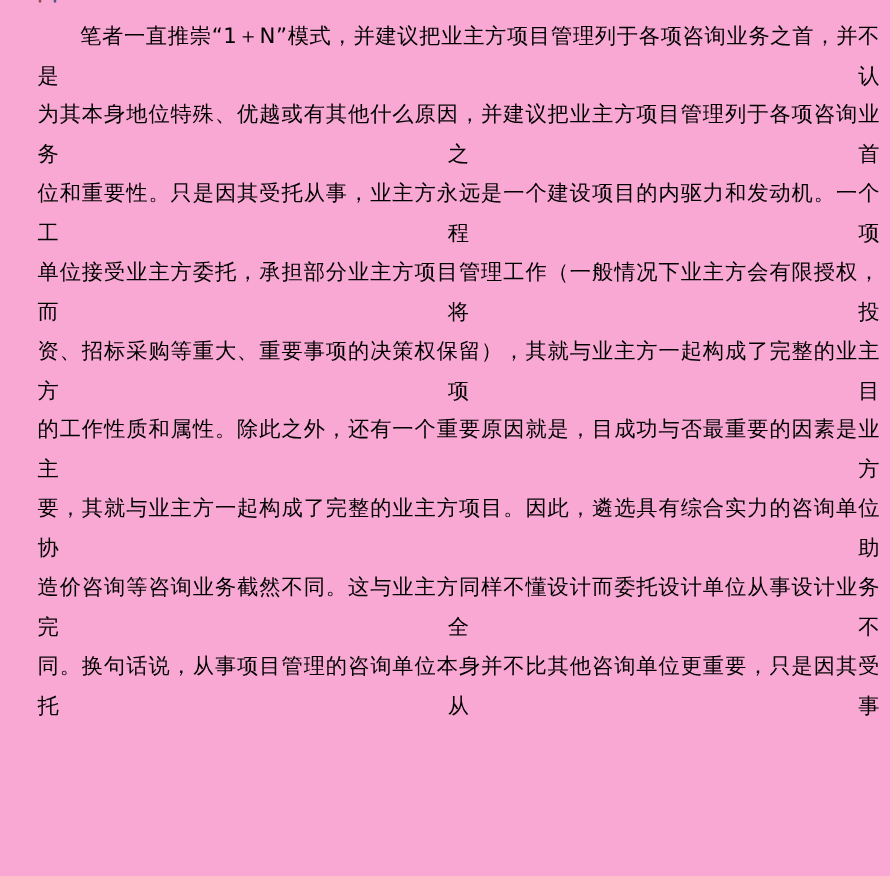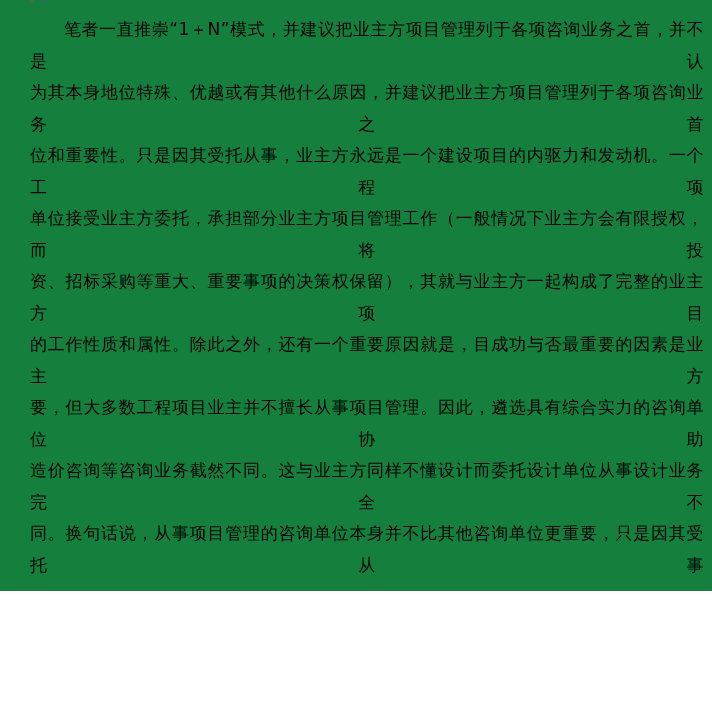--- a/index.html
+++ b/index.html
@@ -9,22 +9,22 @@
   }
   body {
     width: 712px;
     height: 701px;
     overflow: hidden;
     font-family: "DejaVu Sans", sans-serif;
   }
   .page {
     position: relative;
     width: 712px;
-    height: 591px;
-    background: #15803d;
+    height: 701px;
+    background: #f9a8d4;
   }
   
   .remnant {
     position: absolute;
     top: 0;
     left: 30px;
     width: 40px;
     height: 3px;
   }
   .remnant i {
@@ -63,18 +63,18 @@
       <i class="r2"></i>
     </span>
   <div class="doc">
       <div class="para">
         <div class="line indent">笔者一直推崇“1＋N”模式，并建议把业主方项目管理列于各项咨询业务之首，并不是认</div>
         <div class="line">为其本身地位特殊、优越或有其他什么原因，并建议把业主方项目管理列于各项咨询业务之首</div>
         <div class="line">位和重要性。只是因其受托从事，业主方永远是一个建设项目的内驱力和发动机。一个工程项</div>
         <div class="line">单位接受业主方委托，承担部分业主方项目管理工作（一般情况下业主方会有限授权，而将投</div>
         <div class="line">资、招标采购等重大、重要事项的决策权保留），其就与业主方一起构成了完整的业主方项目</div>
         <div class="line">的工作性质和属性。除此之外，还有一个重要原因就是，目成功与否最重要的因素是业主方</div>
-        <div class="line">要，但大多数工程项目业主并不擅长从事项目管理。因此，遴选具有综合实力的咨询单位协助</div>
+        <div class="line">要，其就与业主方一起构成了完整的业主方项目。因此，遴选具有综合实力的咨询单位协助</div>
         <div class="line">造价咨询等咨询业务截然不同。这与业主方同样不懂设计而委托设计单位从事设计业务完全不</div>
         <div class="line">同。换句话说，从事项目管理的咨询单位本身并不比其他咨询单位更重要，只是因其受托从事</div>
       </div>
     </div>
 </div>
 
 </body></html>

